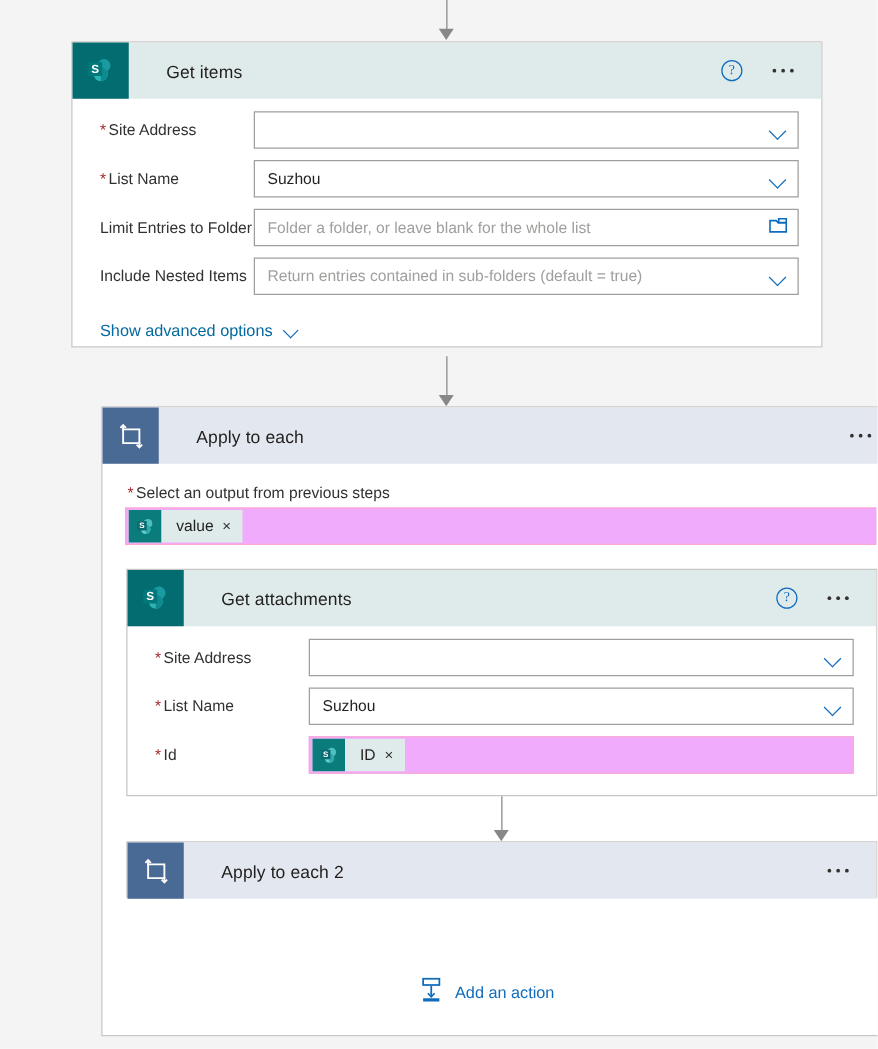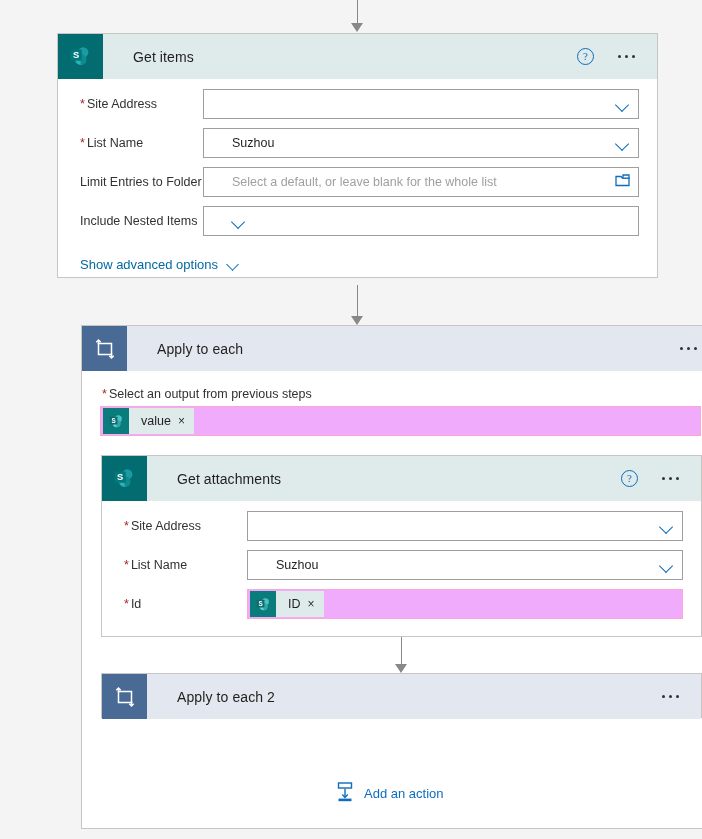--- a/index.html
+++ b/index.html
@@ -127,21 +127,21 @@
     white-space: nowrap;
   }
   .req { color: #a4262c; margin-right: 2px; }
   .field {
     flex: 1 1 auto;
     height: 30px;
     border: 1px solid #a19f9d;
     background: #fff;
     display: flex;
     align-items: center;
-    padding: 0 8px 0 28px;
+    padding: 0 8px 0 10px;
     box-sizing: border-box;
     font-size: 12.5px;
     color: #201f1e;
   }
   .field .val { flex: 1 1 auto; }
   .field .ph { flex: 1 1 auto; color: #a19f9d; }
   .chev {
     flex: 0 0 auto;
     width: 14px; height: 8px;
     position: relative;
@@ -297,33 +297,34 @@
         <div class="form-label"><span class="req">*</span><span>List Name</span></div>
         <div class="field">
           <span class="val">Suzhou</span>
           <span class="chev"></span>
         </div>
       </div>
 
       <div class="form-row">
         <div class="form-label">Limit Entries to Folder</div>
         <div class="field">
-          <span class="ph">Select a default, or leave blank for the whole list</span>
+          <span class="ph">Folder a folder, or leave blank for the whole list</span>
           <span class="folder-icon">
             <svg width="15" height="13" viewBox="0 0 15 13" aria-hidden="true">
               <path d="M1 2.5h5l1.4 1.6H14v7.4H1z" fill="none" stroke="#0f6cbd" stroke-width="1.3"></path>
               <path d="M8 1h6v3.1H8z" fill="#ffffff" stroke="#0f6cbd" stroke-width="1.3"></path>
             </svg>
           </span>
         </div>
       </div>
 
       <div class="form-row">
         <div class="form-label">Include Nested Items</div>
         <div class="field">
+          <span class="ph">Return entries contained in sub-folders (default = true)</span>
           <span class="chev"></span>
         </div>
       </div>
 
       <div class="adv-link">
         <span>Show advanced options</span>
         <span class="chev-blue"></span>
       </div>
     </div>
   </div>

